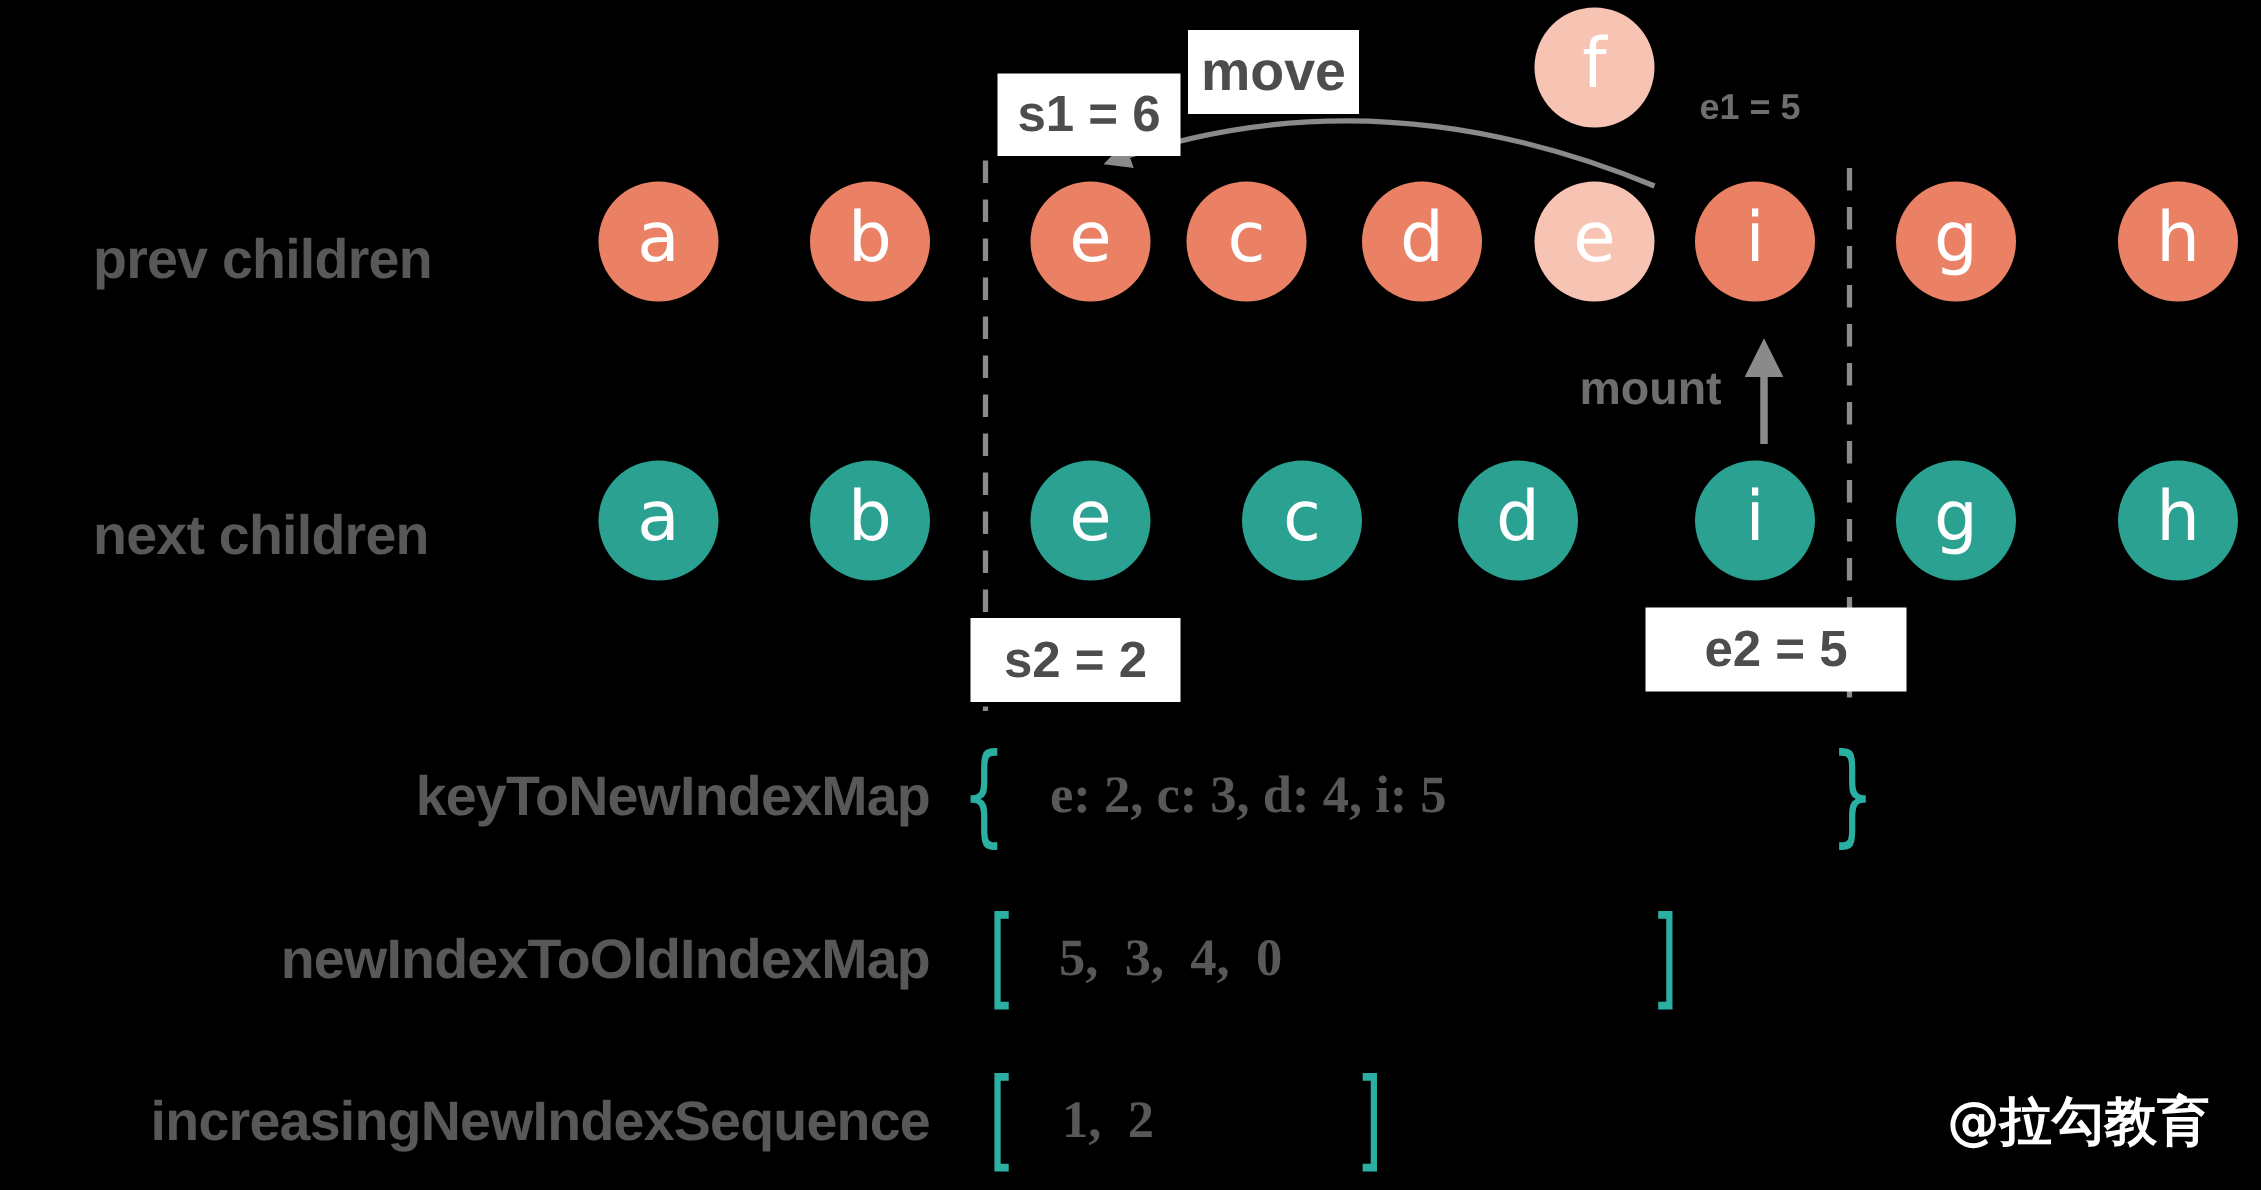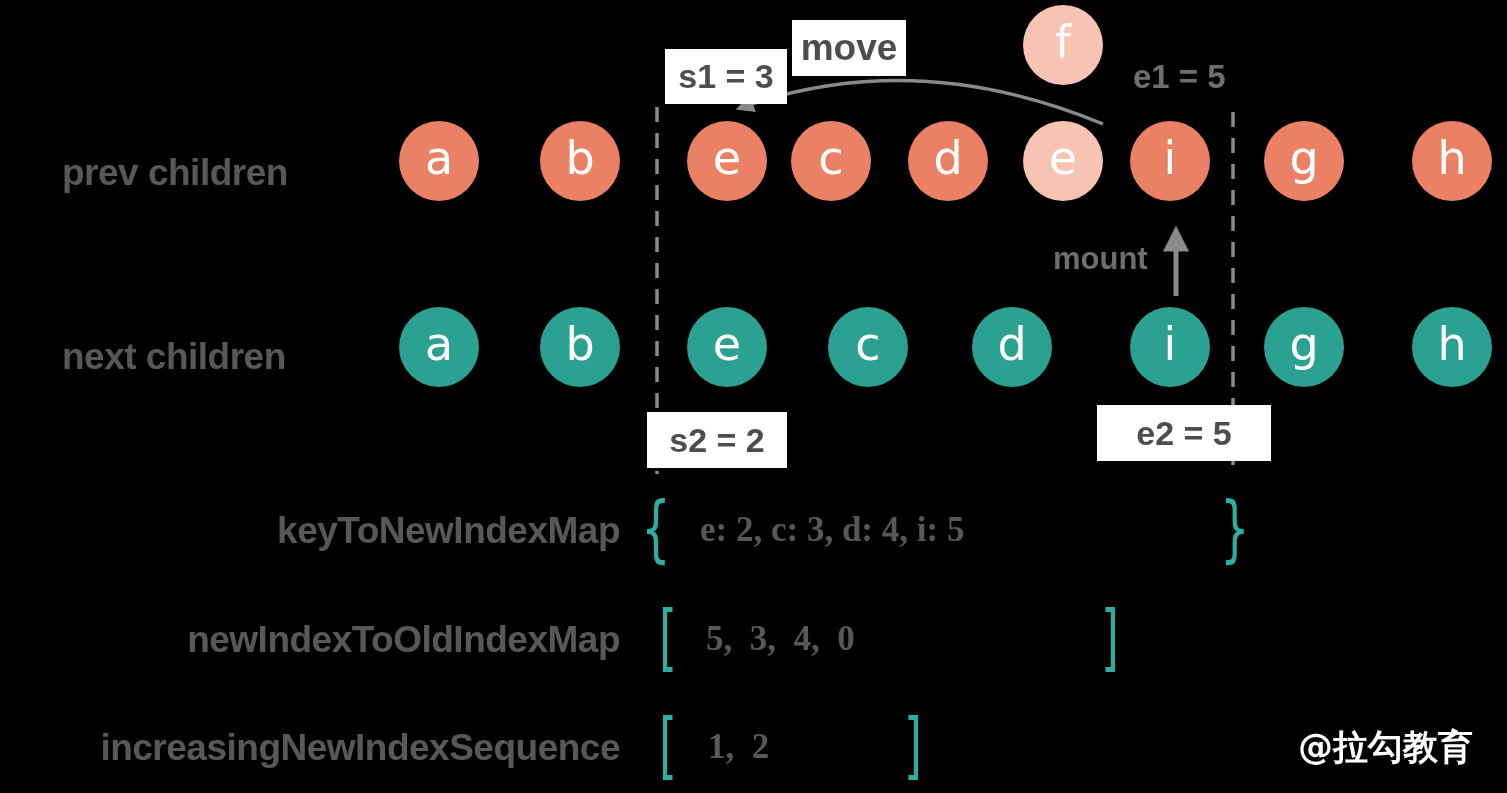--- a/index.html
+++ b/index.html
@@ -54,21 +54,21 @@
   }
   .tag.s1{left:665px;top:49px;width:122px;height:55px;}
   .tag.move{left:792px;top:20px;width:114px;height:56px;font-size:37px;}
   .tag.s2{left:647px;top:412px;width:140px;height:56px;}
   .tag.e2{left:1097px;top:405px;width:174px;height:56px;}
 
   
   .plain{
     position:absolute;
     color:#6e6e6e;
-    font-size:33px;font-weight:600;
+    font-size:24px;font-weight:600;
   }
   .plain.e1{left:1133px;top:58px;}
   .plain.mount{left:1053px;top:241px;font-size:31px;}
 
   
   .map-row{position:absolute;left:0;width:100%;height:80px;}
   .map-row.row1{top:491px;padding-left:20px;}
   .map-row.row2{top:600px;}
   .map-row.row3{top:708px;}
   .map-label{
@@ -178,21 +178,21 @@
       <marker id="arrowhead" viewBox="0 0 10 10" refX="7.5" refY="5" markerWidth="5.2" markerHeight="5.2" orient="auto-start-reverse">
         <path d="M0,0 L10,5 L0,10 z" fill="#8A8A8A"></path>
       </marker>
     </defs>
     <line class="dash" x1="657" y1="107" x2="657" y2="474"></line>
     <line class="dash" x1="1233" y1="112" x2="1233" y2="474"></line>
     <path class="arrow" d="M 1103 124 Q 915 46 740 108" marker-end="url(#arrowhead)"></path>
     <line class="arrow thick" x1="1176" y1="296" x2="1176" y2="232" marker-end="url(#arrowhead)"></line>
   </svg>
 
-  <div class="tag s1">s1 = 3</div>
+  <div class="tag s1">s1 = 6</div>
   <div class="tag move">move</div>
   <div class="tag s2">s2 = 2</div>
   <div class="tag e2">e2 = 5</div>
 
   <div class="plain e1">e1 = 5</div>
   <div class="plain mount">mount</div>
 
   <div class="map-row row1">
     <div class="map-label">keyToNewIndexMap</div>
     <span class="bracket open">{</span>

